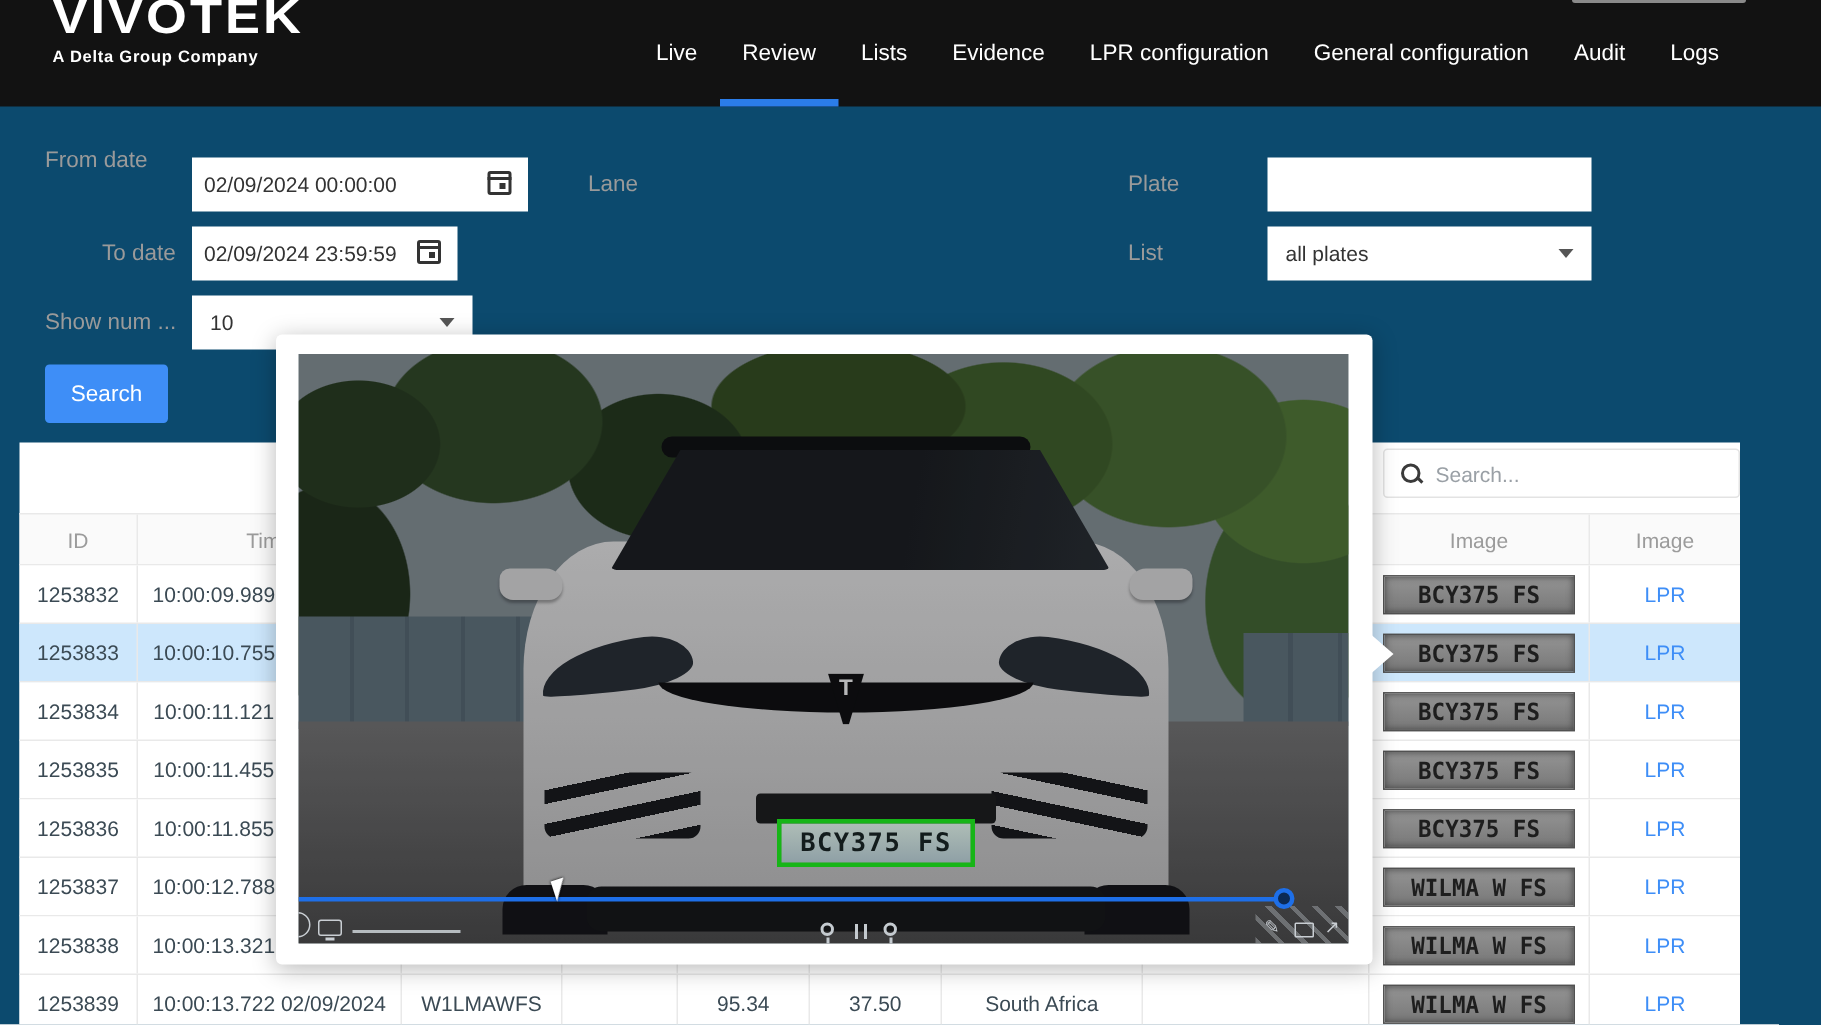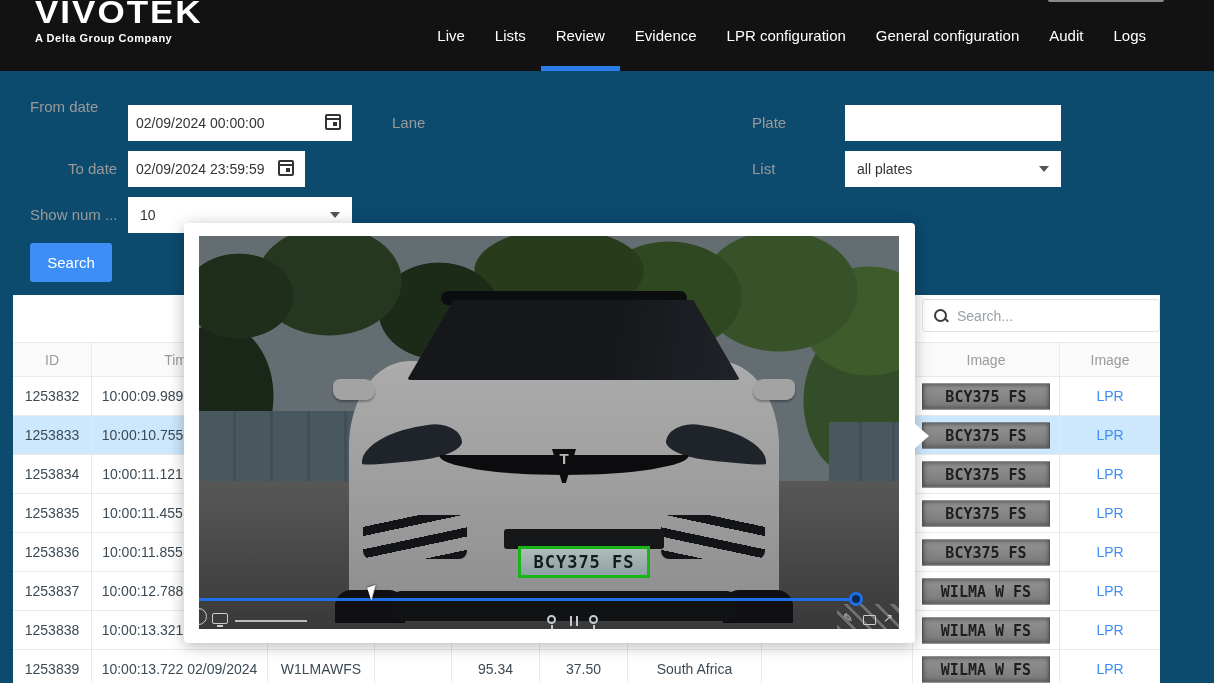--- a/index.html
+++ b/index.html
@@ -110,22 +110,22 @@
 
 <div class="screen">
 
   <div class="topbar">
     <div class="brand">
       <div class="logo">VIVOTEK</div>
       <div class="tagline">A Delta Group Company</div>
     </div>
     <div class="nav">
       <div class="nav-item">Live</div>
+      <div class="nav-item active">Review</div>
       <div class="nav-item">Lists</div>
-      <div class="nav-item active">Review</div>
       <div class="nav-item">Evidence</div>
       <div class="nav-item">LPR configuration</div>
       <div class="nav-item">General configuration</div>
       <div class="nav-item">Audit</div>
       <div class="nav-item">Logs</div>
     </div>
     <div class="topbar-edge"></div>
   </div>
 
   <div class="flabel" style="left:30px; top:98px;">From date</div>
@@ -144,21 +144,21 @@
     <input value="02/09/2024 23:59:59" style="">
     <div class="cal-icon"></div>
   </div>
   <div class="flabel" style="left:752px; top:160px;">List</div>
   <div class="fselect" style="left:845px; top:151px; width:216px;">
     <span>all plates</span>
     <div class="caret"></div>
   </div>
 
   <div class="flabel" style="left:30px; top:206px;">Show num ...</div>
-  <div class="fselect" style="left:128px; top:197px; width:224px;">
+  <div class="fselect" style="left:128px; top:197px; width:187px;">
     <span>10</span>
     <div class="caret"></div>
   </div>
 
   <button class="search-btn">Search</button>
 
   <div class="panel">
     <div class="tbl-search">
       <div class="mag-icon"></div>
       <input placeholder="Search..." style="">

